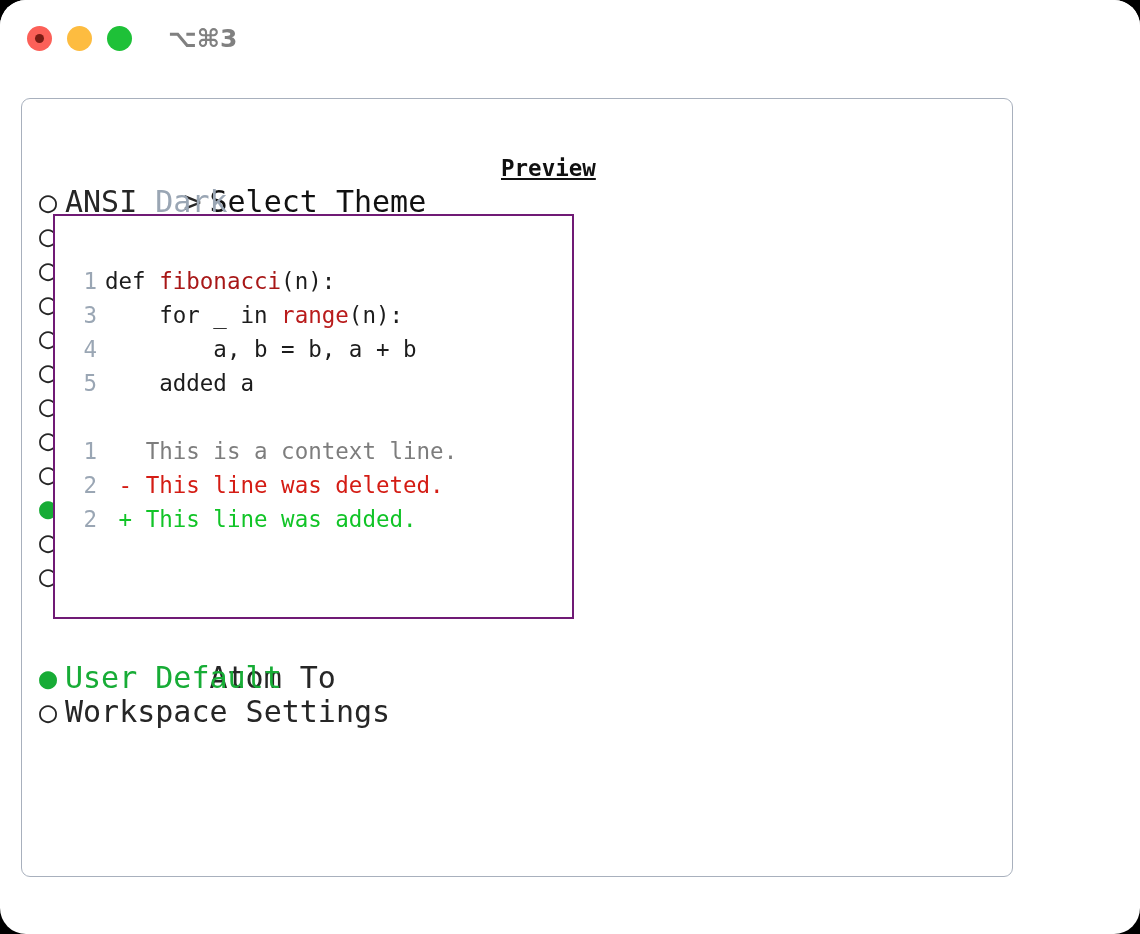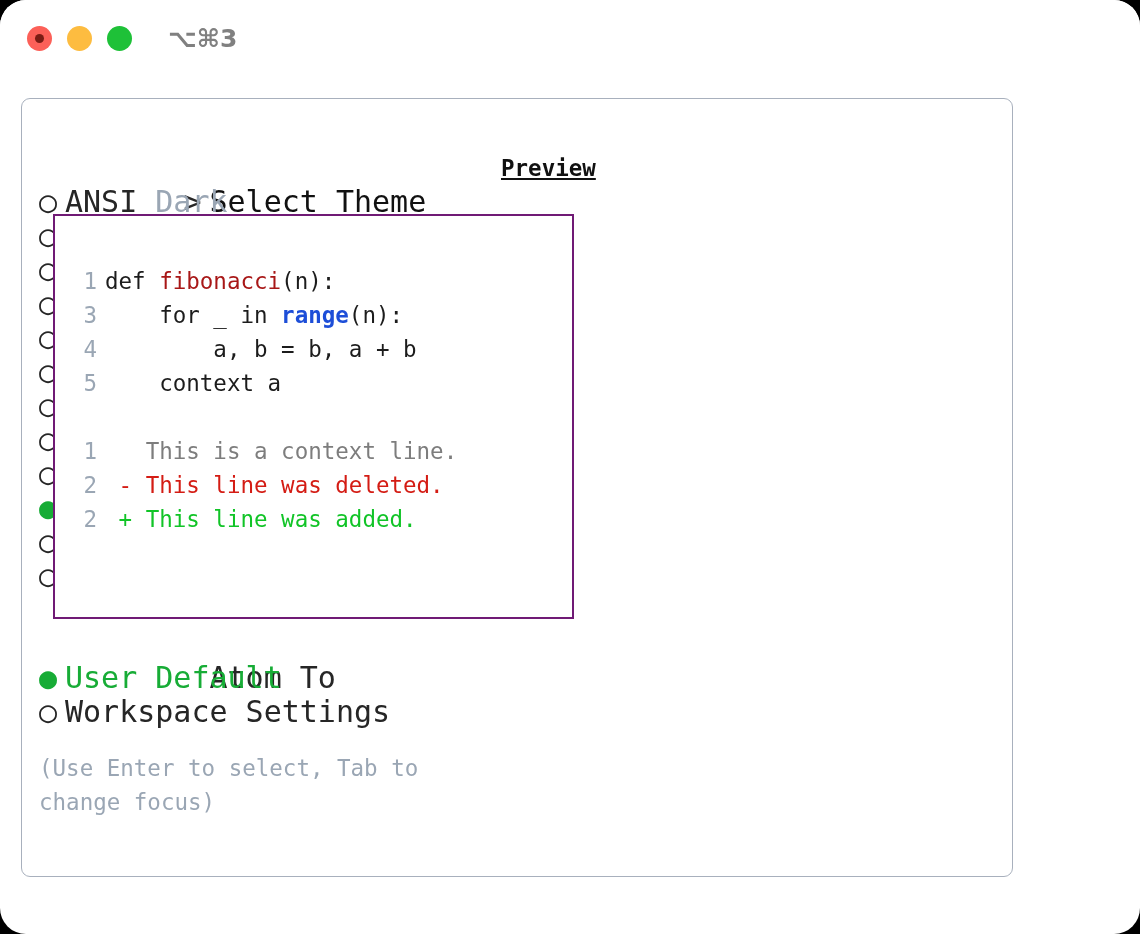--- a/index.html
+++ b/index.html
@@ -152,21 +152,21 @@
   }
   .ln {
     display: inline-block;
     width: 30px;
     text-align: right;
     color: #9aa6b4;
     margin-right: 8px;
   }
   .tok-fn   { color: #a81717; }
   .tok-num  { color: #0b8a87; }
-  .tok-call { color: #1d4ed8; font-weight: bold; }
+  .tok-call { color: #b91c1c; }
   .tok-kw   { color: #1c1c1c; }
   .d-ctx    { color: #7d7d7d; }
   .d-del    { color: #d41c14; }
   .d-add    { color: #11c427; }
   .blankline { height: 34px; }
 </style>
 </head>
 <body>
 
 <div id="window">
@@ -205,33 +205,32 @@
 
       <div class="row">
         <span class="bullet"> </span><span>Atom To</span>
       </div>
 
       <div id="apply-list">
           <div class="row selected"><span class="bullet">● </span><span class="label">User Default</span></div>
           <div class="row"><span class="bullet">○ </span><span class="label">Workspace Settings</span></div>
         </div>
 
-      <div id="hint">(Use Enter to select, Tab to change focus)</div>
     </div>
 
     <div id="right-col">
       <div id="preview-title">Preview</div>
     </div>
 
     <div id="preview-box">
       <div id="code">
           <div class="cline"><span class="ln">1</span><span class="tok-kw">def </span><span class="tok-fn">fibonacci</span><span class="tok-kw">(n):</span></div>
           <div class="cline"><span class="ln">3</span><span class="tok-kw">    for _ in </span><span class="tok-call">range</span><span class="tok-kw">(n):</span></div>
           <div class="cline"><span class="ln">4</span><span class="tok-kw">        a, b = b, a + b</span></div>
-          <div class="cline"><span class="ln">5</span><span class="tok-kw">    context a</span></div>
+          <div class="cline"><span class="ln">5</span><span class="tok-kw">    added a</span></div>
           <div class="blankline"></div>
           <div class="cline"><span class="ln">1</span><span class="d-ctx">   This is a context line.</span></div>
           <div class="cline"><span class="ln">2</span><span class="d-del"> - This line was deleted.</span></div>
           <div class="cline"><span class="ln">2</span><span class="d-add"> + This line was added.</span></div>
         </div>
     </div>
 
   </div>
 </div>
 

